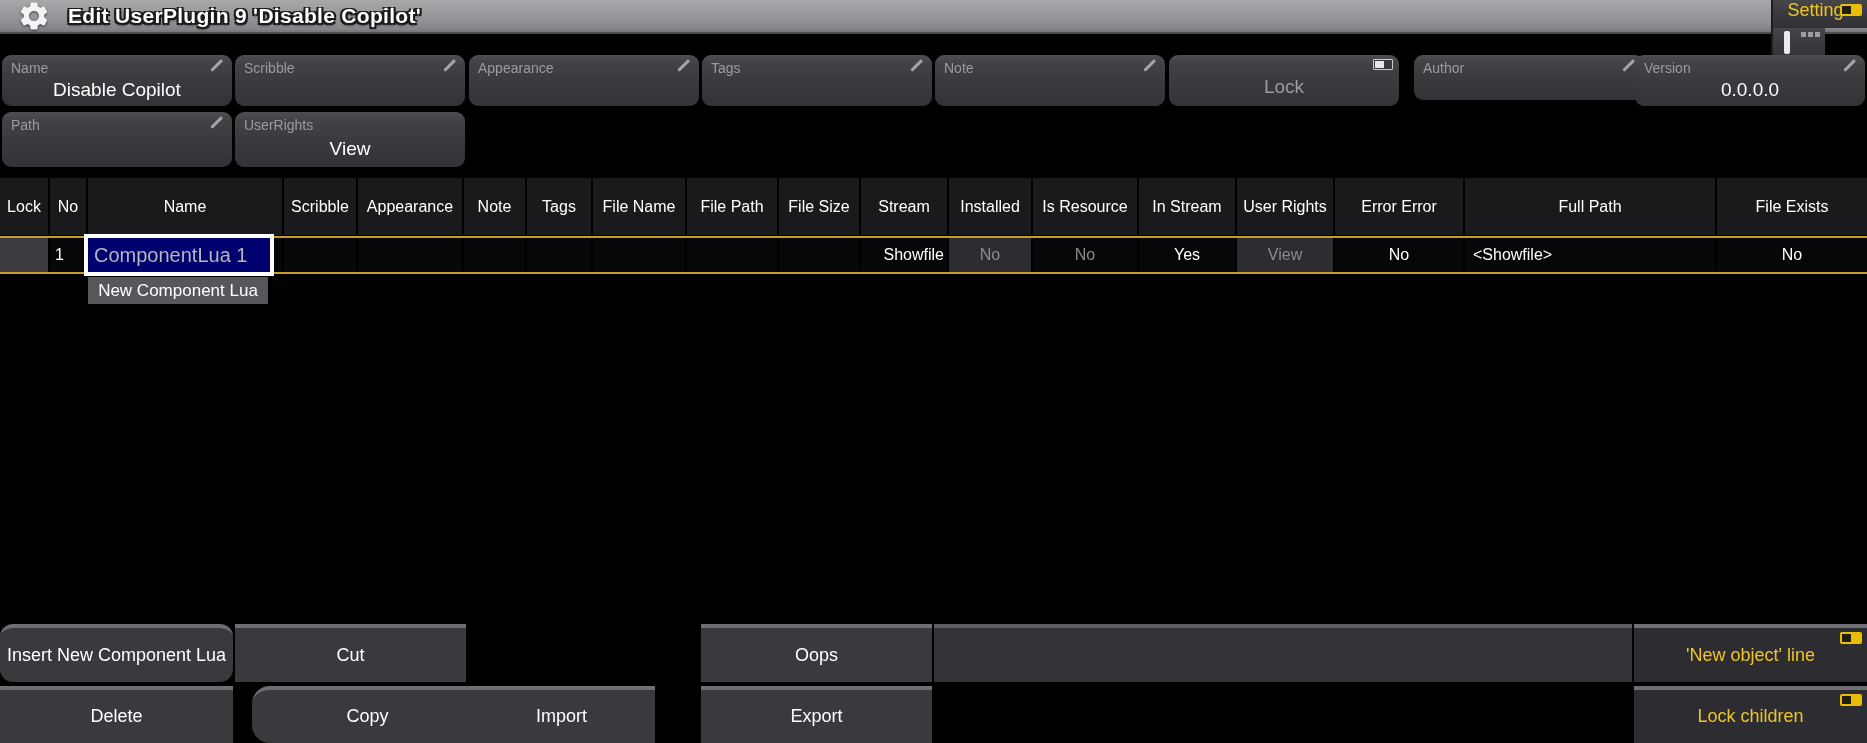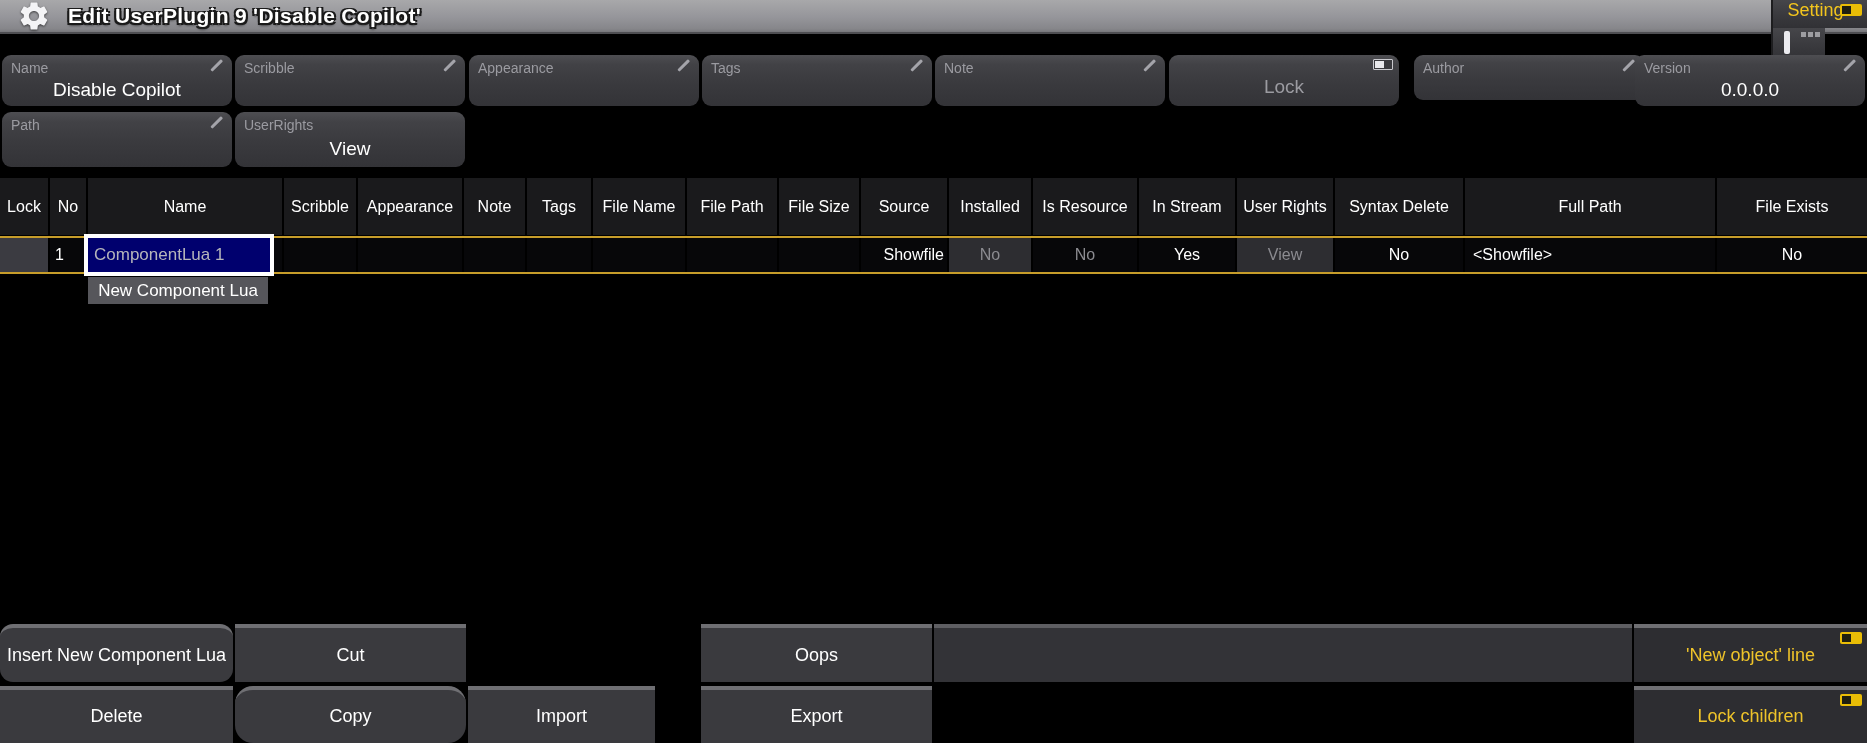--- a/index.html
+++ b/index.html
@@ -89,21 +89,21 @@
   .cd.lock  { background:#3b3b41; }
   .cd.no    { justify-content:flex-start; padding-left:5px; }
   .cd.dim   { color:#8b8b90; }
   .cd.raised{ background:#2d2d31; }
   .cd.src   { justify-content:flex-end; padding-right:3px; }
   .cd.fullpath { justify-content:flex-start; padding-left:8px; }
 
   .name-editbox {
     position:absolute; left:84px; top:234px; width:190px; height:42px;
     background:#00006e; border:4px solid #fff;
-    color:#b5b5bb; font-size:17px; line-height:34px; padding-left:6px;
+    color:#b5b5bb; font-size:20px; line-height:34px; padding-left:6px;
     white-space:nowrap; overflow:hidden;
   }
   .name-suggestion {
     position:absolute; left:88px; top:277px; width:180px; height:27px;
     background:#56565b; color:#fff; font-size:17px; line-height:27px; text-align:center;
     white-space:nowrap; overflow:hidden;
   }
 
   
   .bbtn {
@@ -204,26 +204,26 @@
     <div class="hd">Lock</div>
     <div class="hd">No</div>
     <div class="hd">Name</div>
     <div class="hd">Scribble</div>
     <div class="hd">Appearance</div>
     <div class="hd">Note</div>
     <div class="hd">Tags</div>
     <div class="hd">File Name</div>
     <div class="hd">File Path</div>
     <div class="hd">File Size</div>
-    <div class="hd">Source</div>
+    <div class="hd">Stream</div>
     <div class="hd">Installed</div>
     <div class="hd">Is Resource</div>
     <div class="hd">In Stream</div>
     <div class="hd">User Rights</div>
-    <div class="hd">Syntax Delete</div>
+    <div class="hd">Error Error</div>
     <div class="hd">Full Path</div>
     <div class="hd">File Exists</div>
   </div>
 
   <div class="trow-wrap">
     <div class="grid18" style="background:#000;">
       <div class="cd lock"></div>
       <div class="cd no">1</div>
       <div class="cd"></div>
       <div class="cd"></div>
@@ -250,21 +250,21 @@
   <div class="bbtn" style="left:0; top:624px; width:233px;border-radius:13px;">Insert New Component Lua</div>
   <div class="bbtn" style="left:235px; top:624px; width:231px;">Cut</div>
   <div class="bbtn" style="left:701px; top:624px; width:231px;">Oops</div>
   <div class="bbtn blank" style="left:934px; top:624px; width:698px;"></div>
   <div class="bbtn yellow" style="left:1634px; top:624px; width:233px;">
     <span class="yellow-toggle"></span>
     <span>'New object' line</span>
   </div>
 
   <div class="bbtn" style="left:0; top:686px; width:233px; height:57px;">Delete</div>
-  <div class="bbtn" style="left:235px; top:686px; width:231px; height:57px;border-radius:18px;">Copy</div>
+  <div class="bbtn" style="left:252px; top:686px; width:231px; height:57px;border-radius:18px;">Copy</div>
   <div class="bbtn" style="left:468px; top:686px; width:187px; height:57px;text-align:center;">Import</div>
   <div class="bbtn" style="left:701px; top:686px; width:231px; height:57px;">Export</div>
   <div class="bbtn yellow" style="left:1634px; top:686px; width:233px; height:57px;">
     <span class="yellow-toggle"></span>
     <span>Lock children</span>
   </div>
 
 </div>
 
 </body></html>

